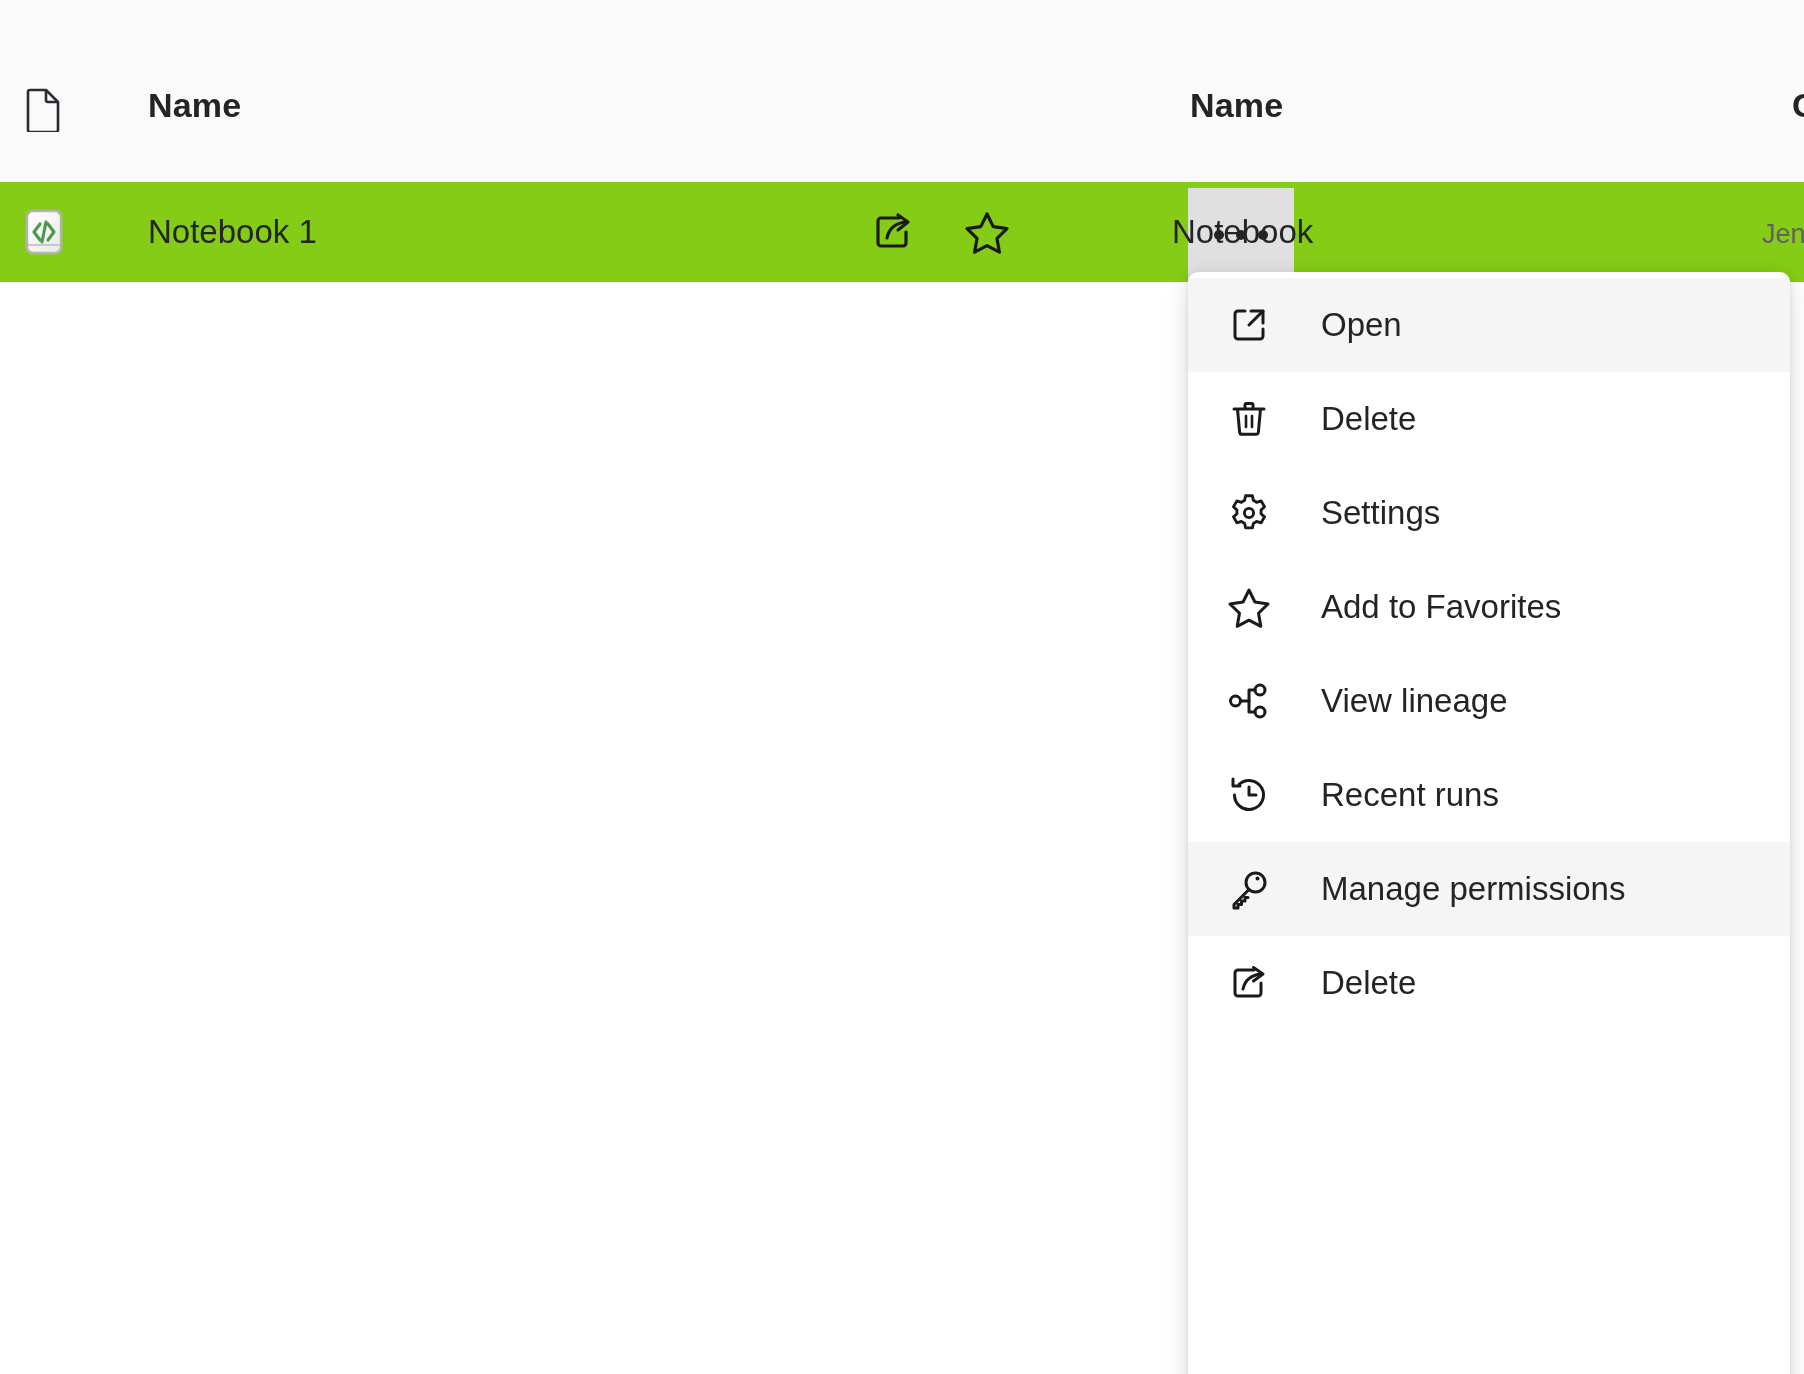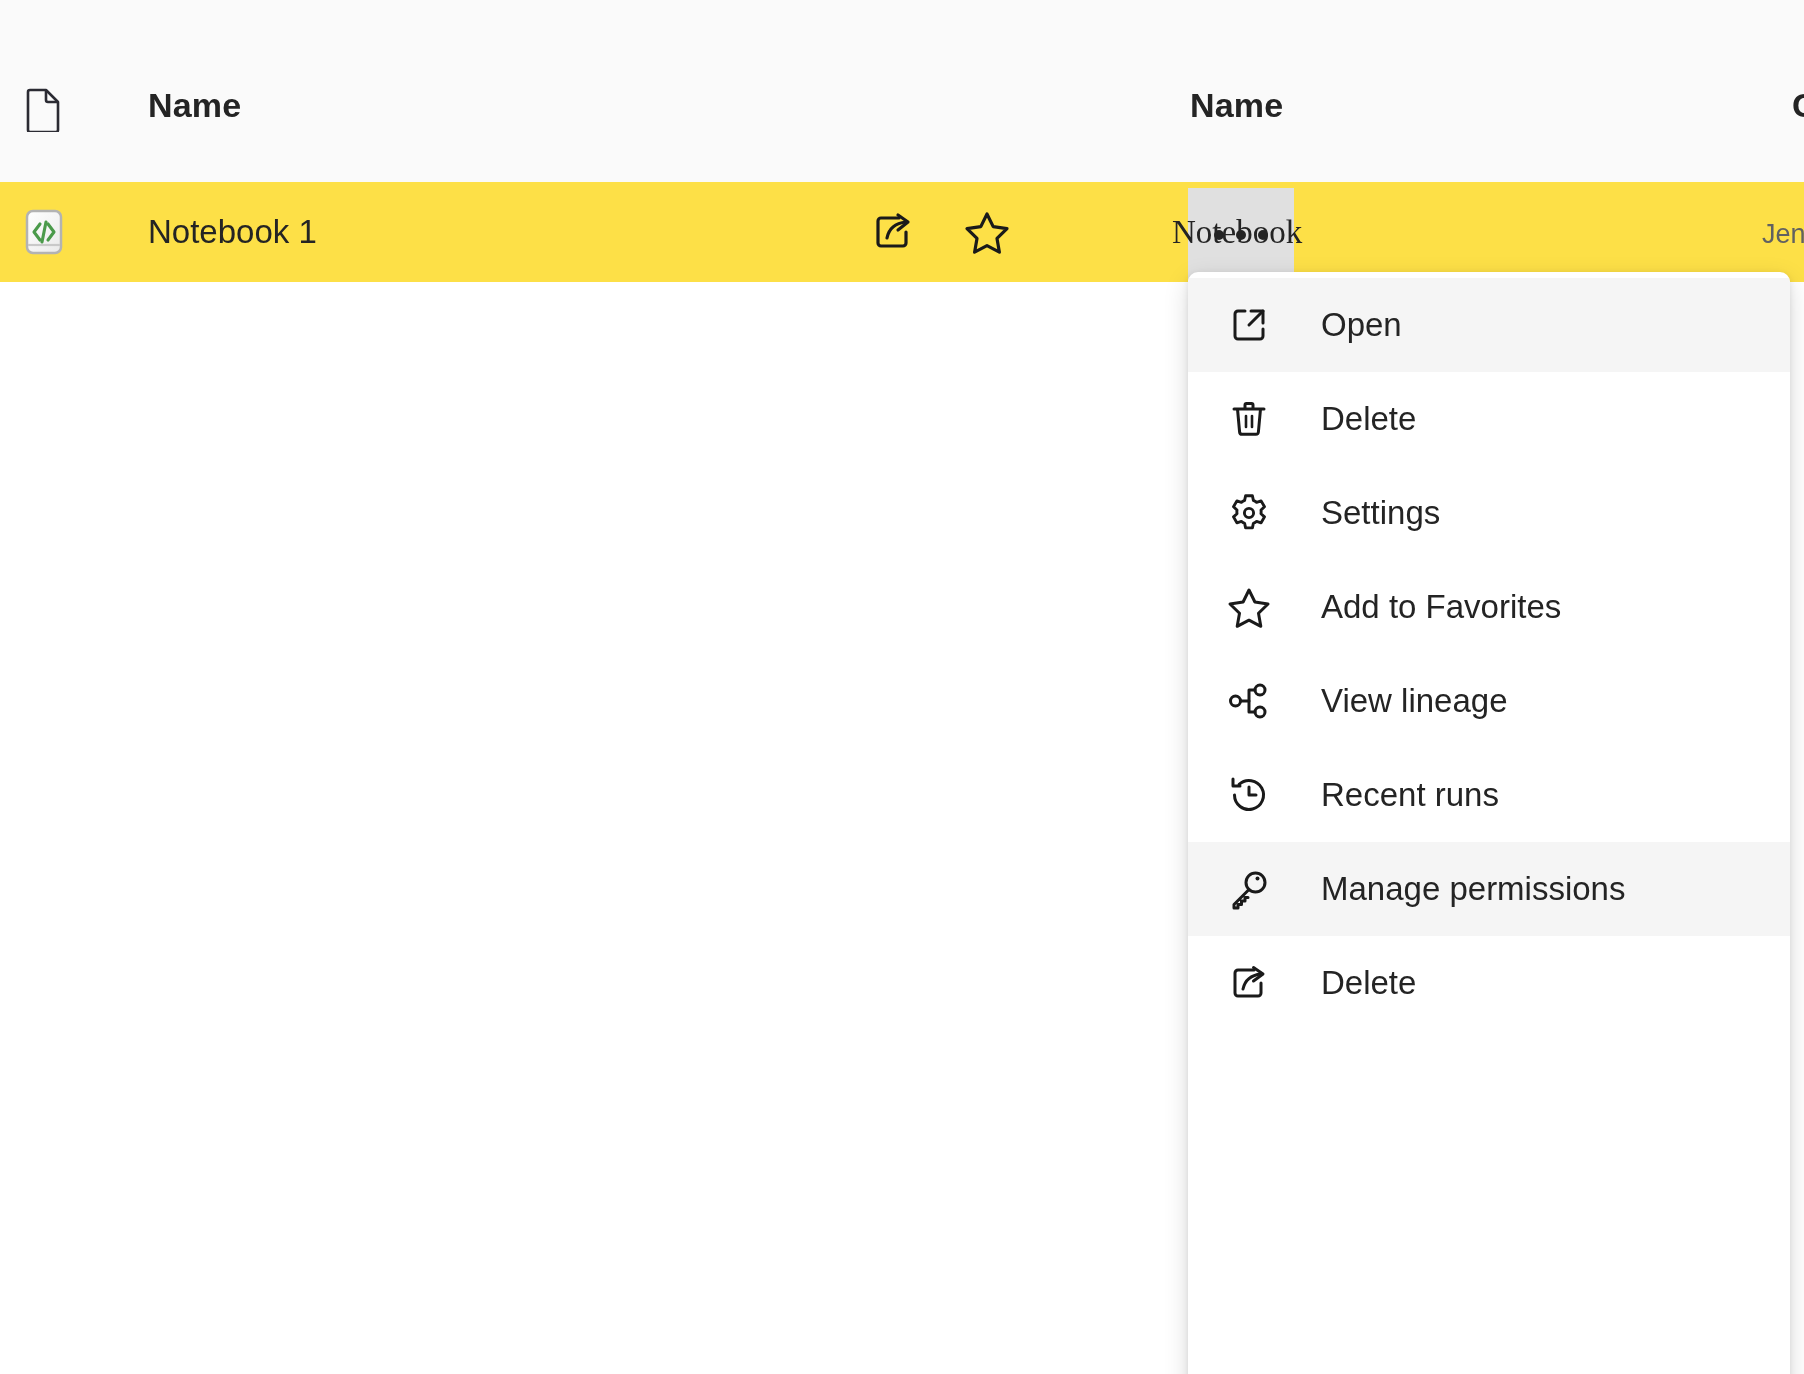--- a/index.html
+++ b/index.html
@@ -62,21 +62,21 @@
     white-space: nowrap;
   }
 
   
   .row {
     position: absolute;
     left: 0;
     top: 182px;
     width: 1804px;
     height: 100px;
-    background: #fde047;
+    background: #84cc16;
   }
   .row-icon {
     position: absolute;
     left: 24px;
     top: 26px;
     width: 40px;
     height: 48px;
   }
   .row-name {
     position: absolute;
@@ -88,21 +88,20 @@
     white-space: nowrap;
   }
   .row-type {
     position: absolute;
     left: 1172px;
     top: 26px;
     font-size: 33px;
     color: #242424;
     line-height: 48px;
     white-space: nowrap;
-    font-family: Liberation Serif, serif;
   }
   .row-createdby {
     position: absolute;
     left: 1762px;
     top: 32px;
     font-size: 27px;
     color: #616161;
     line-height: 40px;
     white-space: nowrap;
   }

